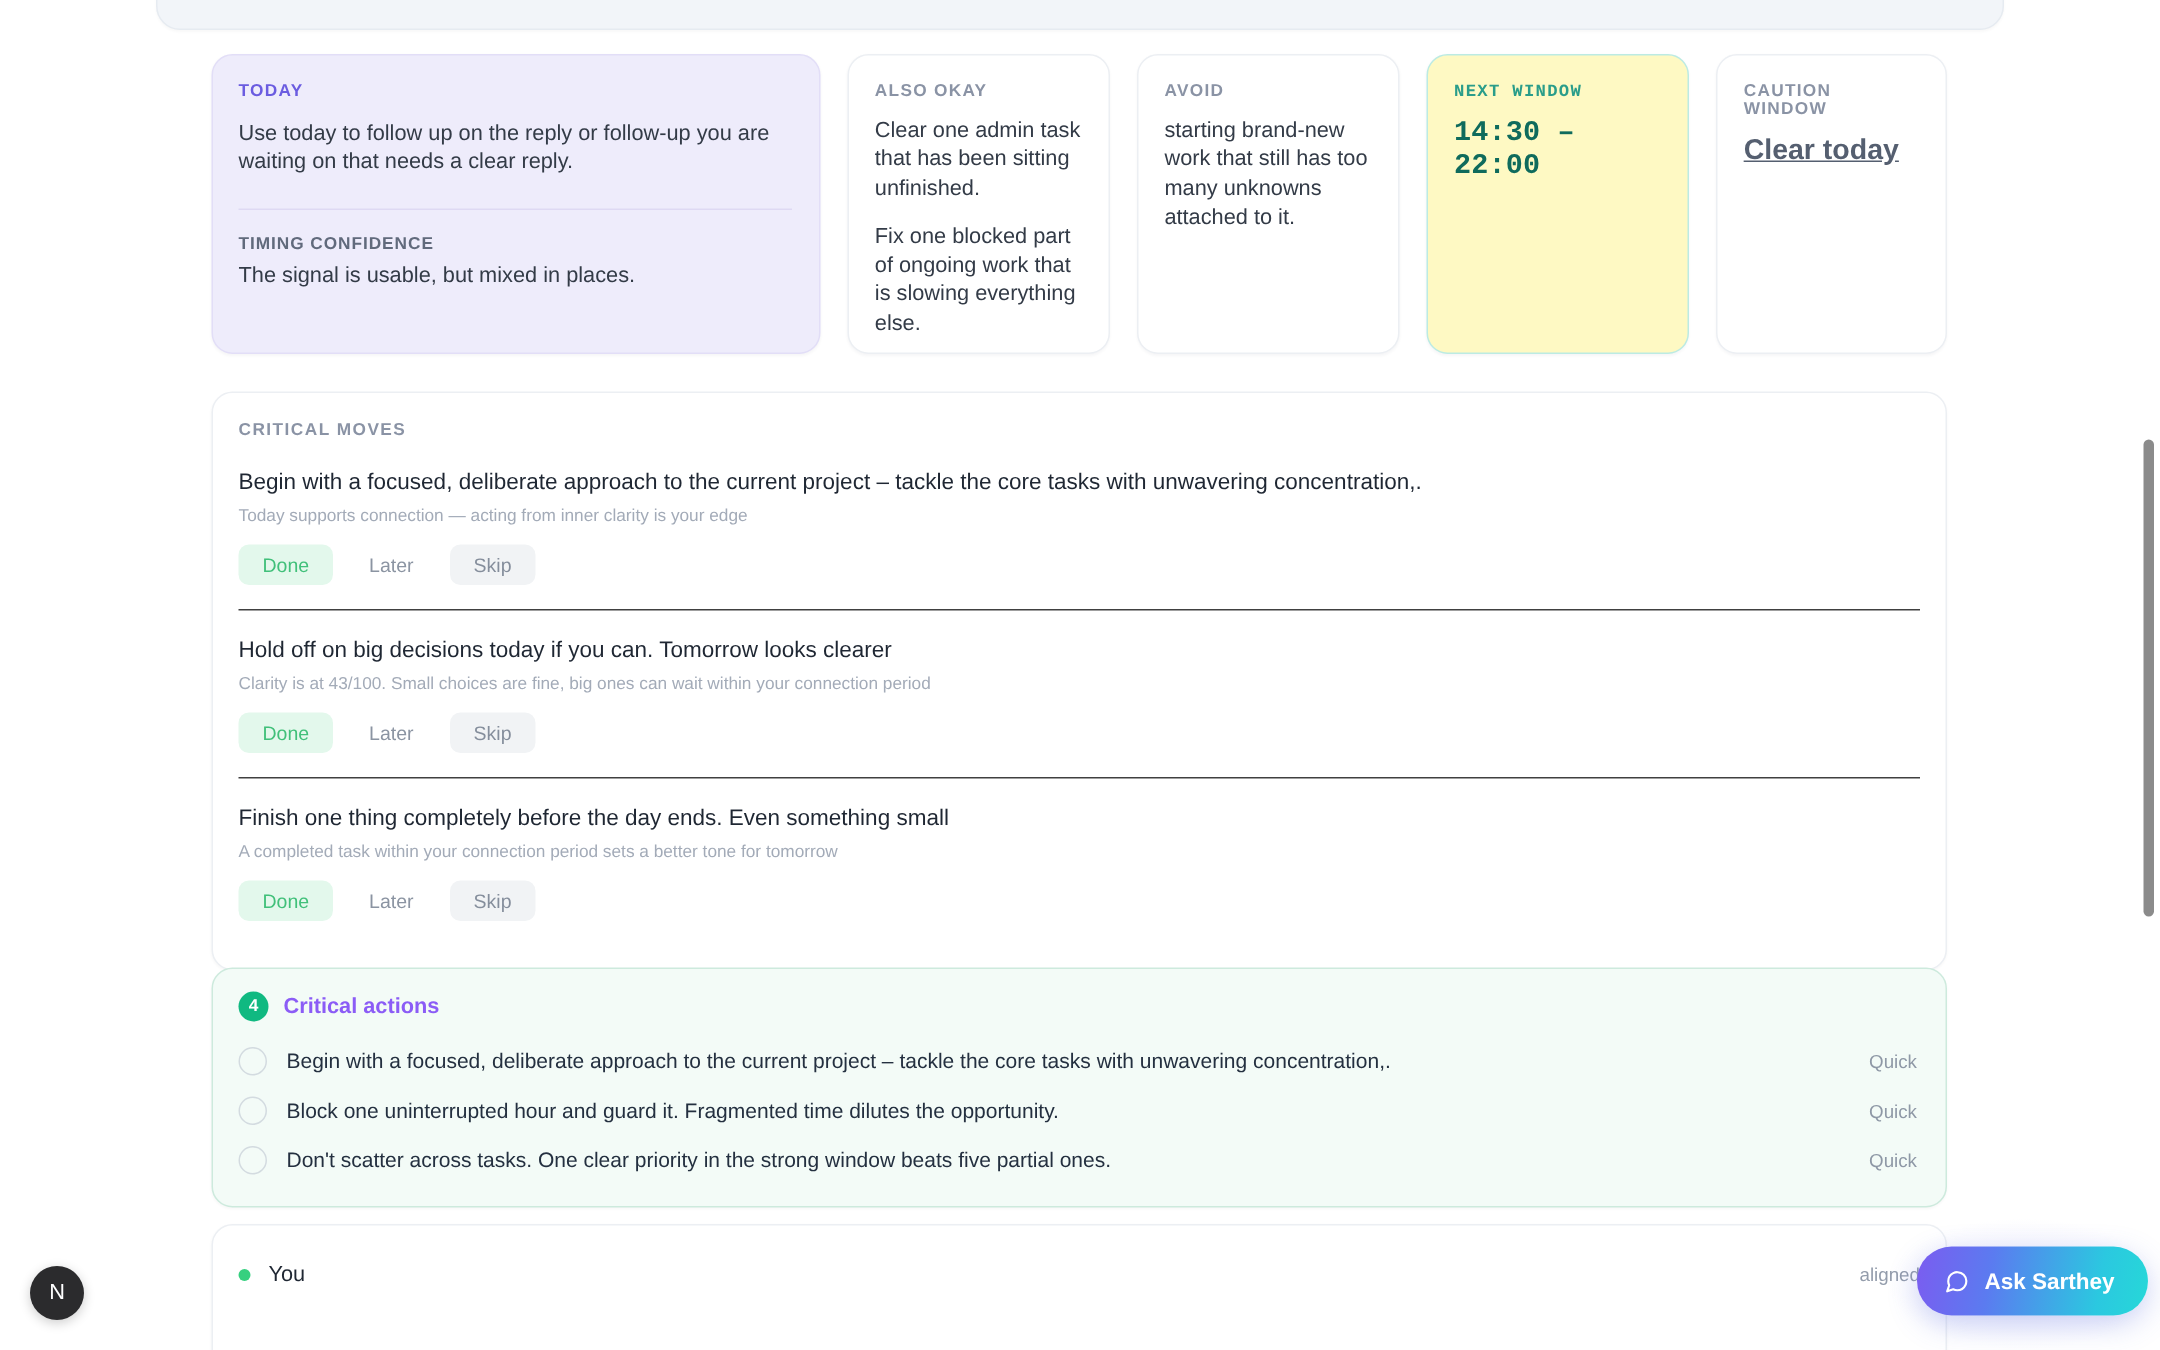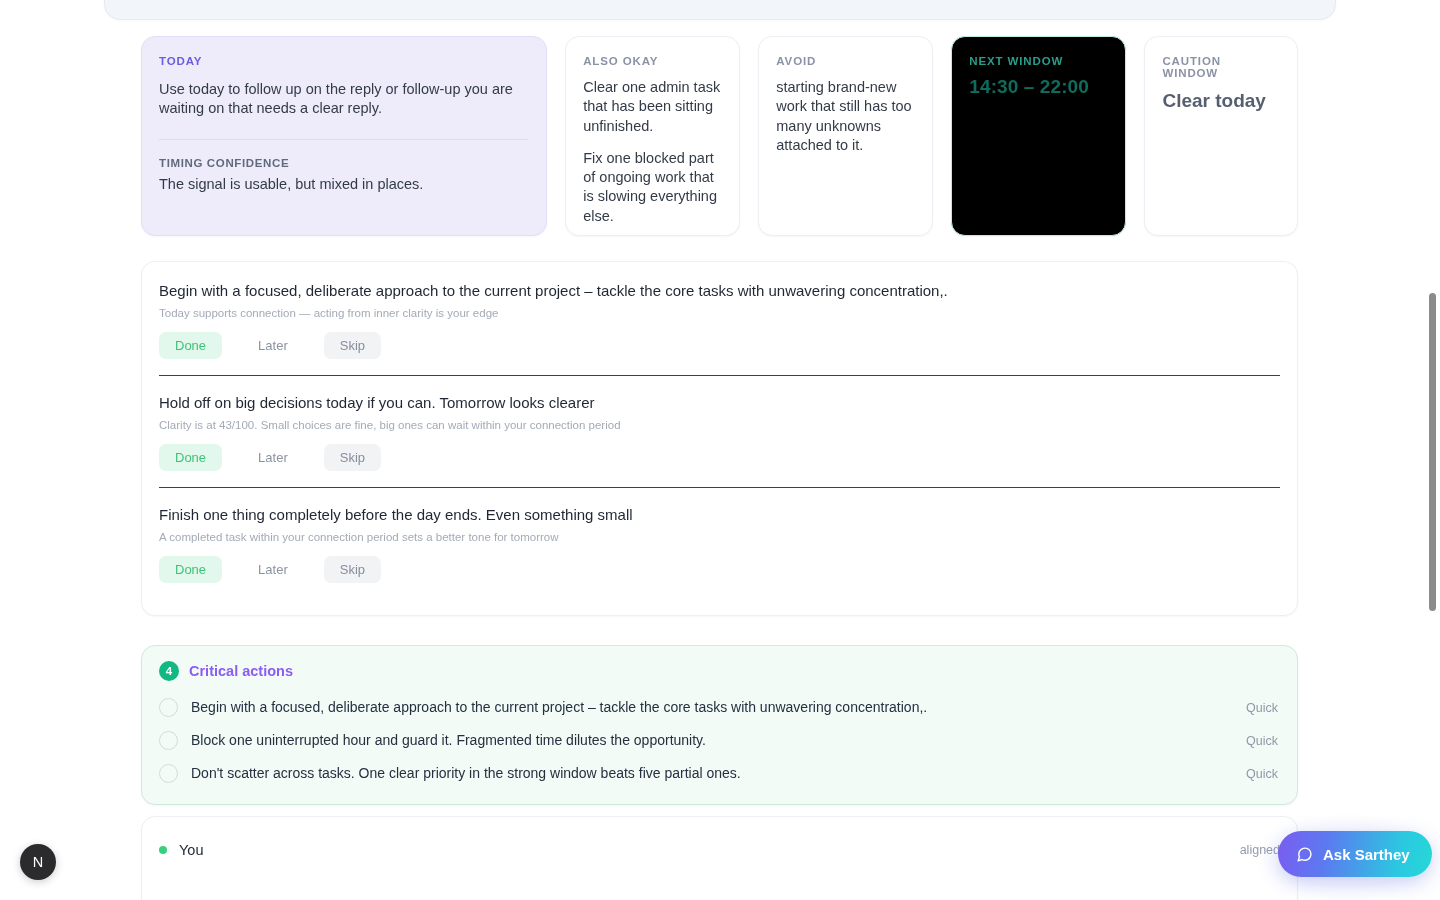--- a/index.html
+++ b/index.html
@@ -70,22 +70,23 @@
   .scard.today {
     width: 414px;
     background: #eeecfb;
     border-color: #e2def7;
     padding-left: 17px;
   }
   .scard.also  { width: 178px; }
   .scard.avoid { width: 178px; }
   .scard.next  {
     width: 178px;
-    background: #000000;
+    background: #fef9c3;
     border-color: #bcebe3;
+    font-family: Liberation Mono, monospace;
   }
   .scard.caution { width: 156px; }
 
   .scard-label {
     font-size: 11.5px;
     font-weight: 700;
     letter-spacing: 0.075em;
     text-transform: uppercase;
     color: #8a93a5;
     margin-bottom: 11px;
@@ -123,20 +124,21 @@
   .next-time {
     font-size: 19px;
     font-weight: 700;
     color: #0f6b5c;
     letter-spacing: 0.005em;
   }
   .caution-value {
     font-size: 19px;
     font-weight: 700;
     color: #555f70;
+    text-decoration: underline;
   }
 
   
   .panel {
     position: absolute;
     left: 141px;
     width: 1157px;
     background: #ffffff;
     border: 1px solid #eceff3;
     border-radius: 14px;
@@ -166,21 +168,21 @@
     line-height: 1.3;
     margin-bottom: 5px;
   }
   .move-sub {
     font-size: 11.5px;
     color: #a3abb8;
     line-height: 1.35;
     margin-bottom: 11px;
   }
 
-  .move-actions { display: flex; gap: 20px; }
+  .move-actions { display: flex; gap: 8px; }
 
   .pill {
     border: none;
     font-family: inherit;
     font-size: 13px;
     border-radius: 7px;
     padding: 7px 16px;
     cursor: pointer;
     background: transparent;
     color: #8b94a2;
@@ -373,20 +375,21 @@
       </div>
 
       <div class="scard caution">
         <div class="scard-label">CAUTION WINDOW</div>
         <div class="caution-value">Clear today</div>
       </div>
 
     </div>
 
     <div class="panel moves">
+      <div class="section-label">CRITICAL MOVES</div>
 
       <div class="move">
         <div class="move-title">Begin with a focused, deliberate approach to the current project – tackle the core tasks with unwavering concentration,.</div>
         <div class="move-sub">Today supports connection — acting from inner clarity is your edge</div>
         <div class="move-actions">
           <button class="pill done">Done</button>
           <button class="pill later">Later</button>
           <button class="pill skip">Skip</button>
         </div>
       </div>

